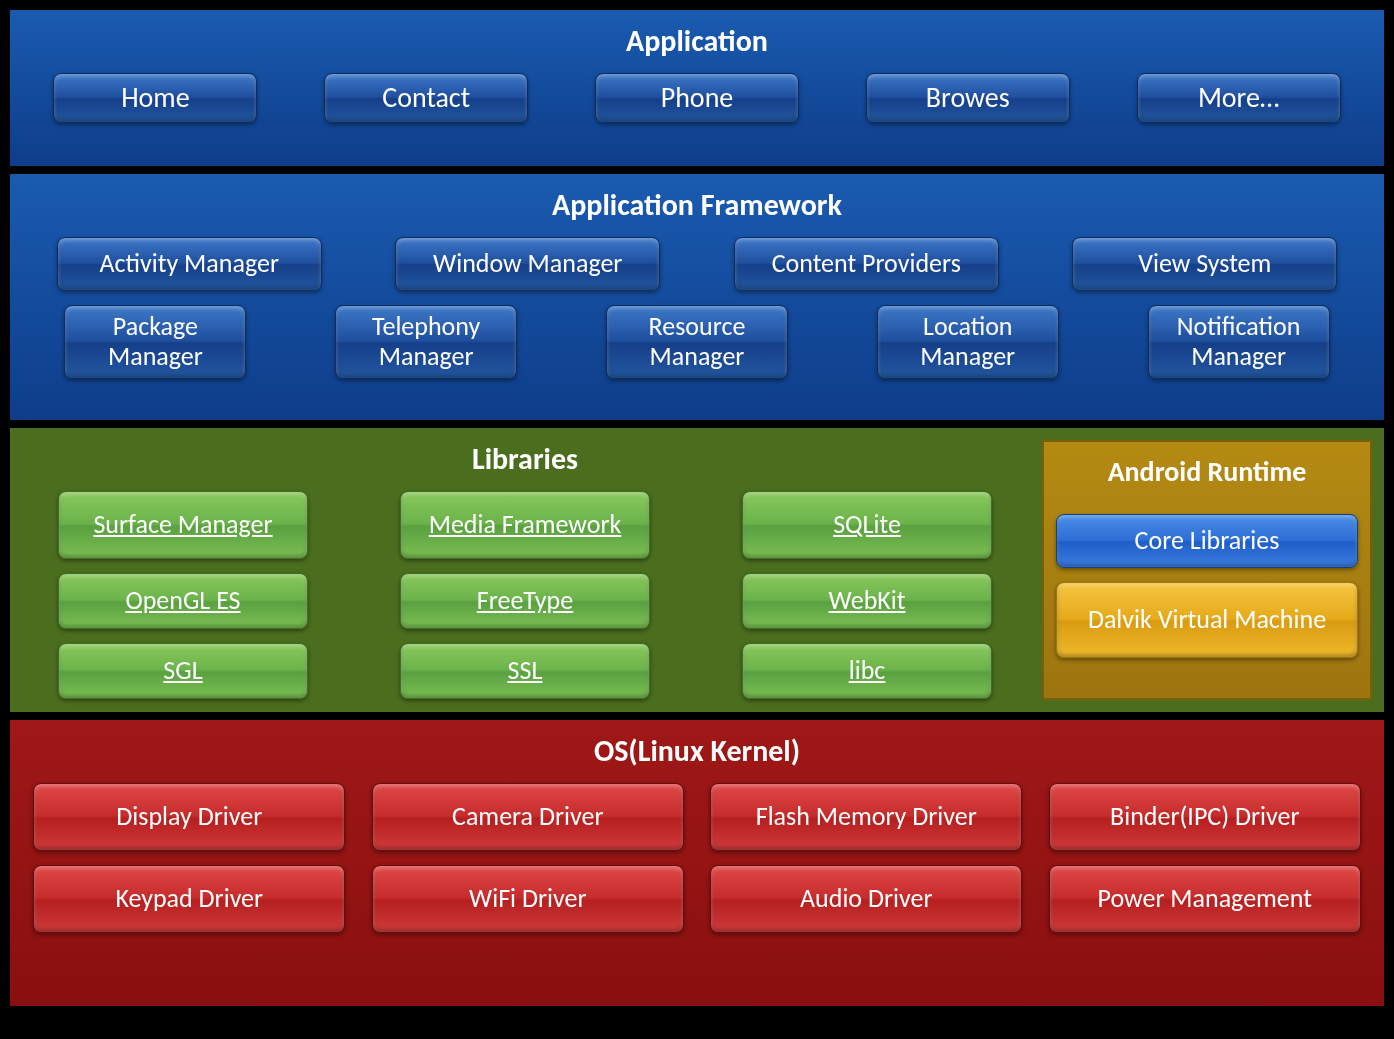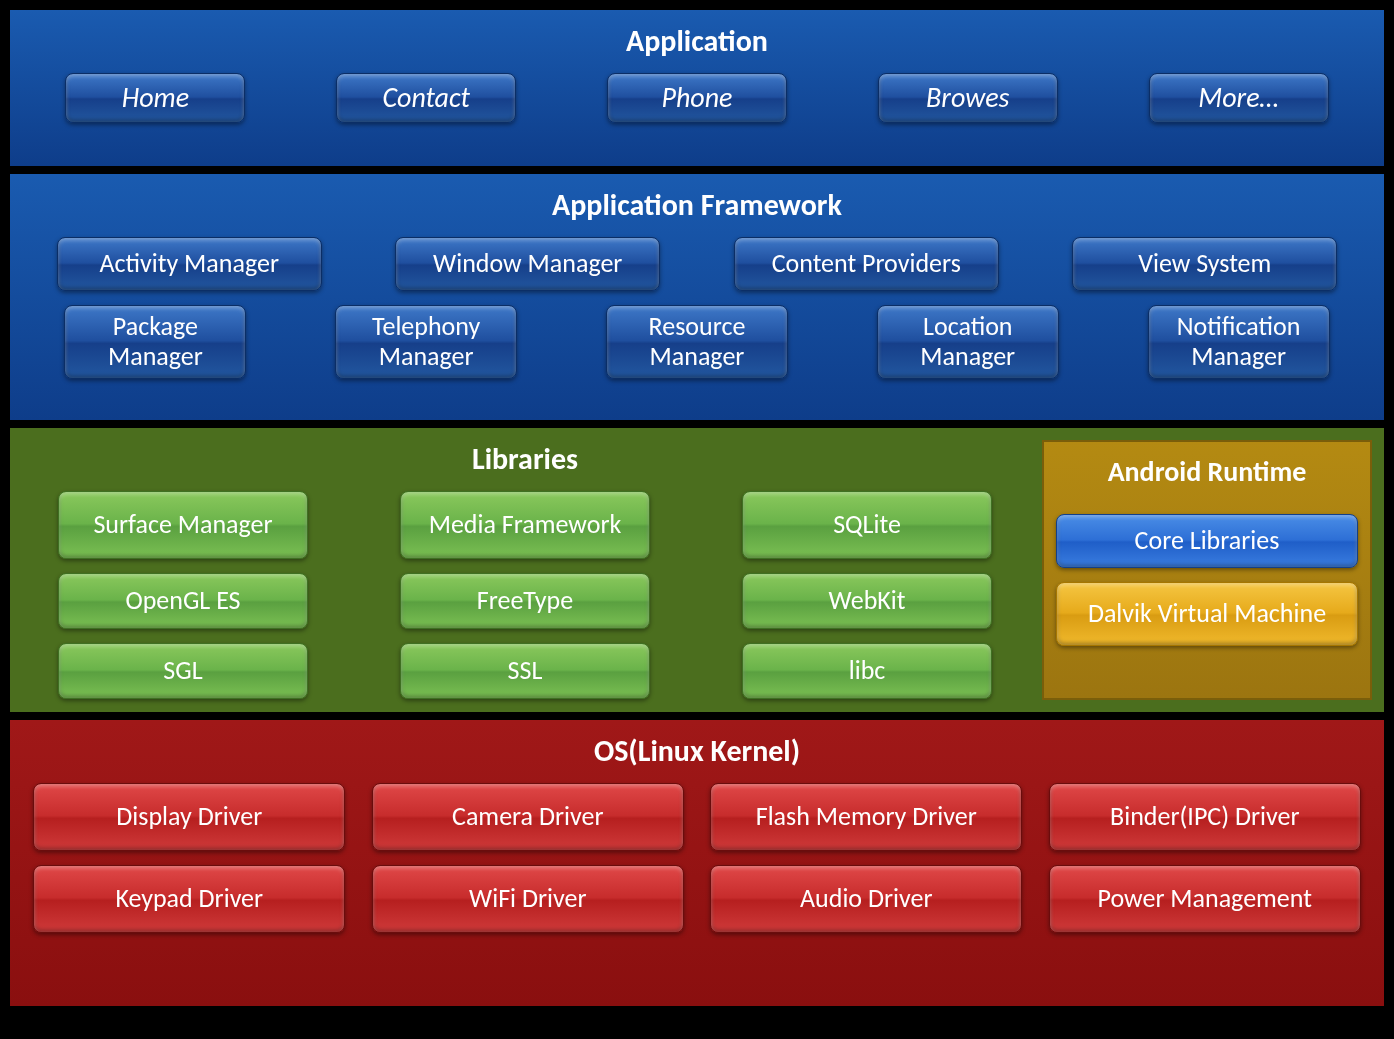--- a/index.html
+++ b/index.html
@@ -74,47 +74,47 @@
   .btn-bright-blue {
     background: linear-gradient(to bottom, #4a8de6 0%, #2d6fd6 48%, #1f5ec8 52%, #3a7de0 100%);
     border: 1px solid #12408a;
   }
   .btn-gold {
     background: linear-gradient(to bottom, #f5c642 0%, #e6aa1b 48%, #d99c12 52%, #f0b92c 100%);
     border: 1px solid #a67600;
   }
   
   .l1 { height: 160px; }
-  .l1 .btn { width: 180px; height: 50px; font-size: 28px; font-style: italic; }
+  .l1 .btn { width: 204px; height: 50px; font-size: 28px; }
   
   .l2 { height: 250px; }
   .l2 .row1 .btn { width: 265px; height: 54px; }
   .l2 .row2 .btn { width: 182px; height: 74px; }
   
   .l3 { height: 288px; display: flex; gap: 14px; padding: 12px; }
   .lib-panel { flex: 1; }
   .lib-panel .layer-title { font-size: 30px; }
-  .lib-panel .row .btn { width: 250px; height: 56px; }
+  .lib-panel .row .btn { width: 250px; height: 56px; text-decoration: underline; }
   .lib-row-tall .btn { height: 68px !important; }
   .runtime-panel {
     width: 330px;
     border: 2px solid #7a5e0a;
     background: linear-gradient(to bottom, #b48a12 0%, #9c7510 100%);
     padding: 12px;
   }
   .runtime-title {
     color: #fff;
     font-size: 28px;
     font-weight: bold;
     text-align: center;
     margin-bottom: 16px;
   }
   .runtime-panel .btn { width: 100%; margin-bottom: 14px; }
   .runtime-panel .btn-bright-blue { height: 54px; margin-top: 25px; }
-  .runtime-panel .btn-gold { height: 64px; }
+  .runtime-panel .btn-gold { height: 76px; }
   
   .l4 { height: 290px; }
   .l4 .row .btn { width: 312px; height: 68px; }
 </style>
 </head>
 <body>
 
 <div class="container">
 
   <div class="layer blue-layer l1">

